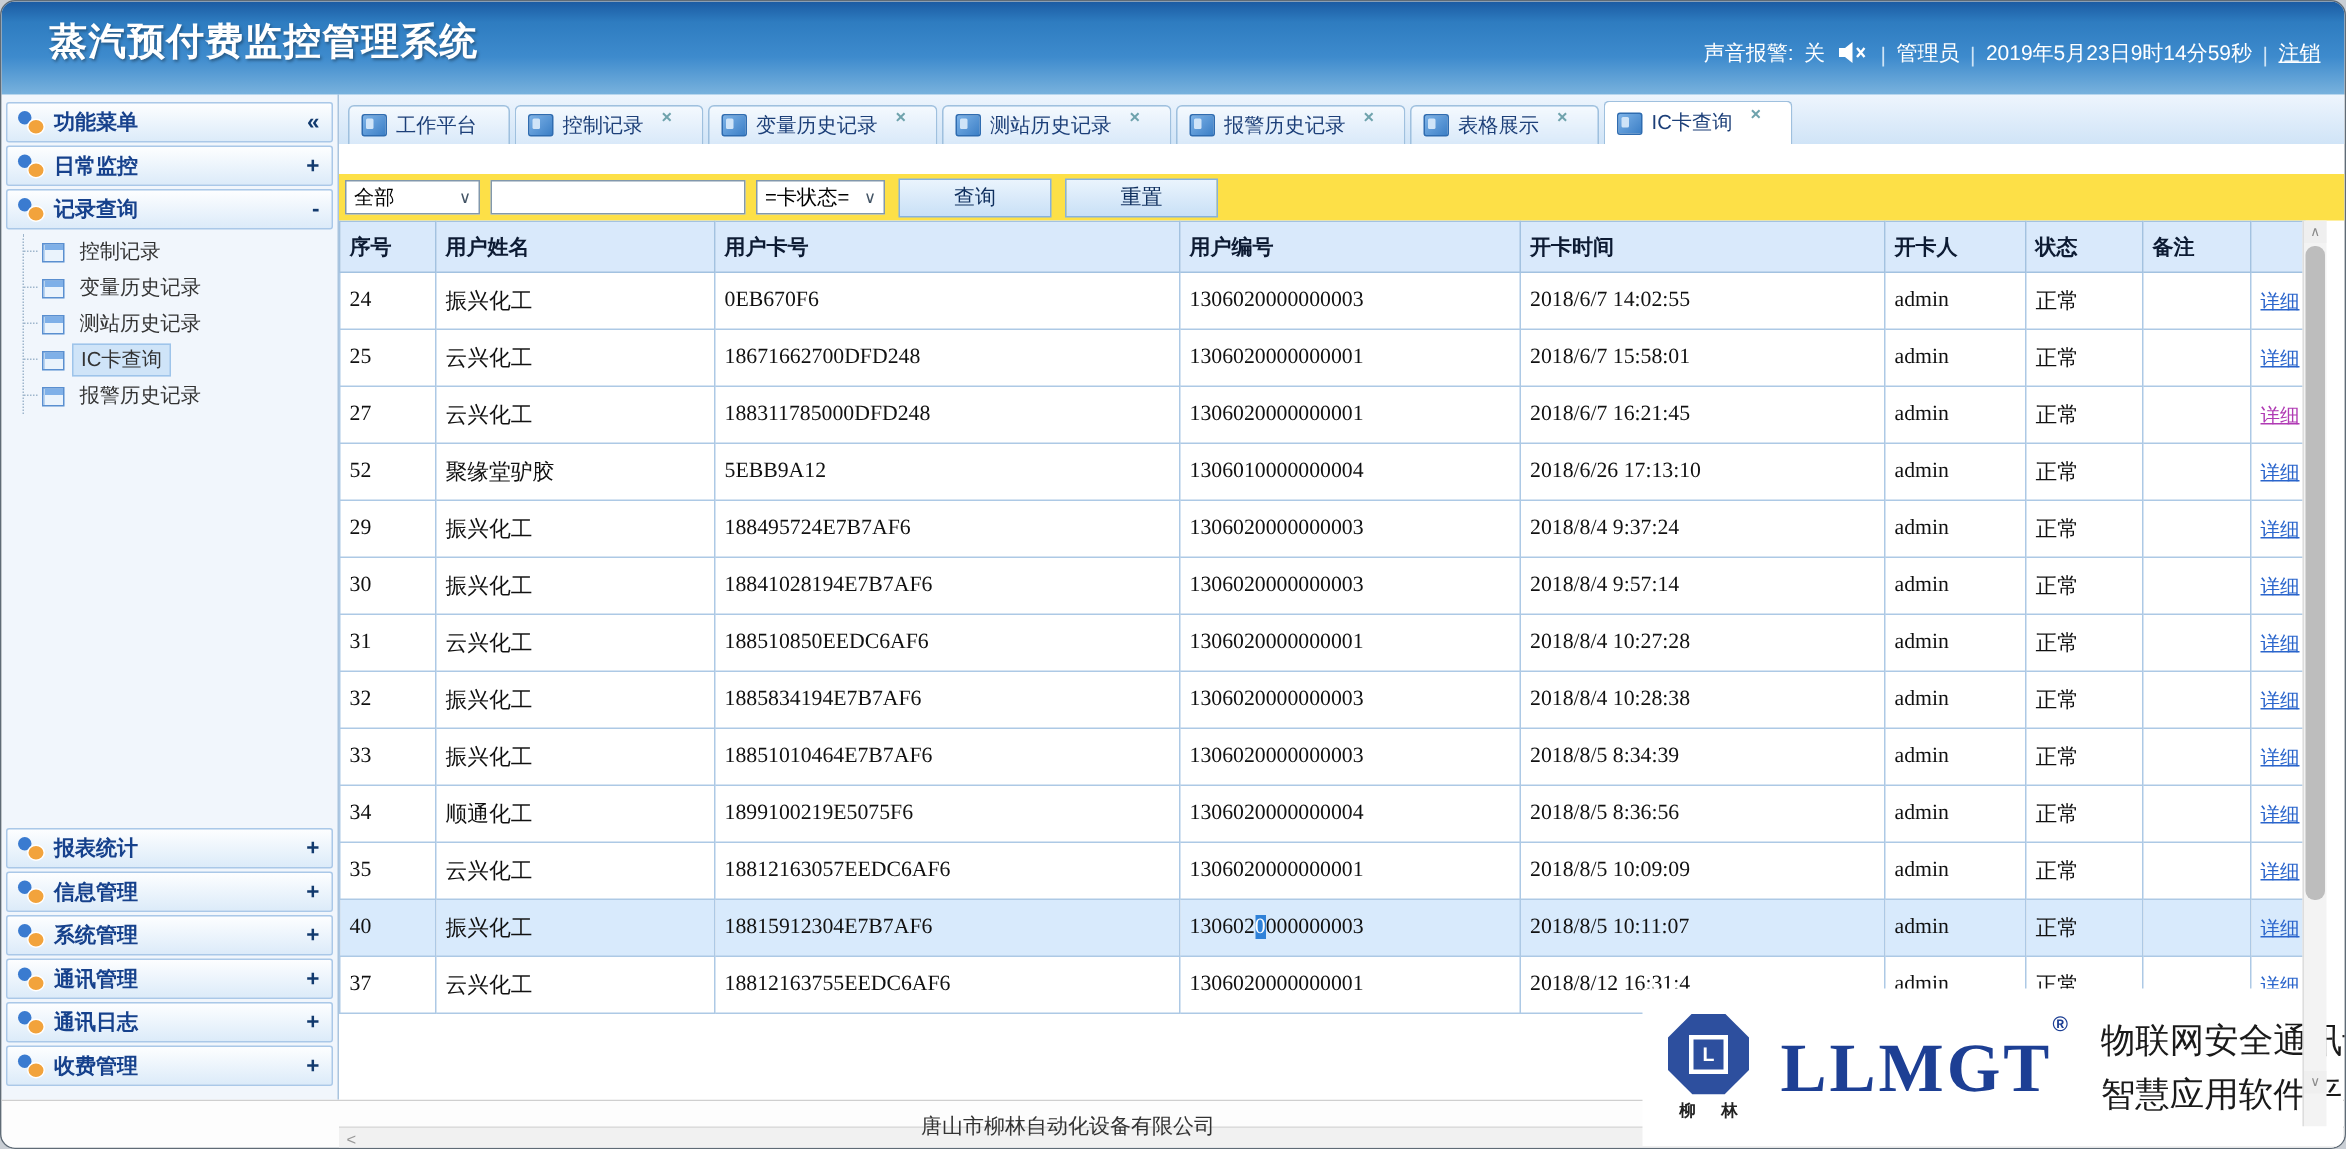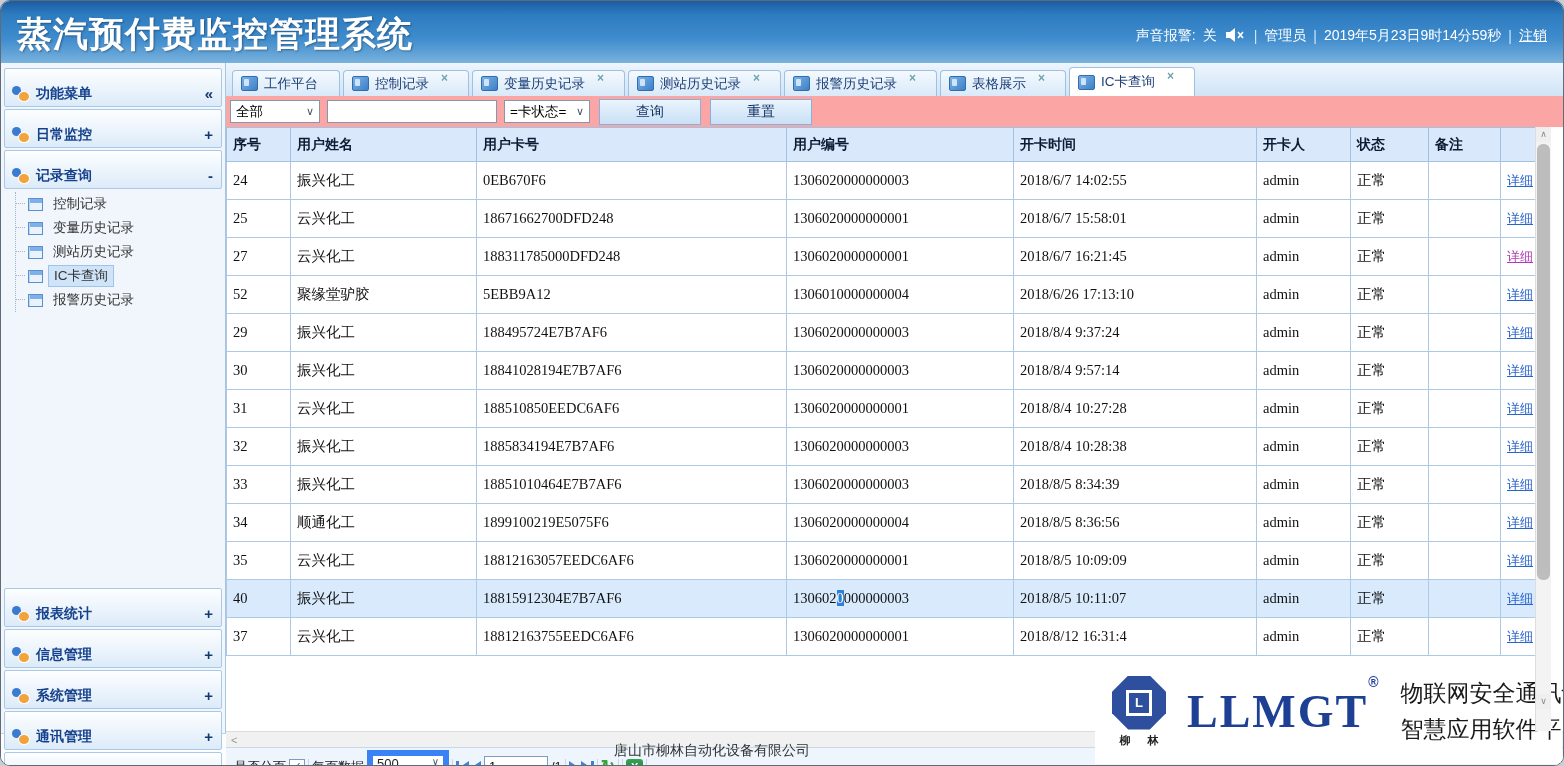--- a/index.html
+++ b/index.html
@@ -1,29 +1,29 @@
 <!DOCTYPE html>
 <html><head>
 <meta charset="utf-8">
 <style>
   html,body{margin:0;padding:0;background:#c9ced4;font-family:"Liberation Sans",sans-serif;}
   .window{width:1564px;height:766px;position:relative;margin:0 auto;border-radius:10px;overflow:hidden;
           border:1px solid #5f6b76;background:#fff;box-sizing:border-box;}
   
   .header{height:62px;background:linear-gradient(180deg,#1b5ba2 0%,#2e7cc0 22%,#3e8bcd 60%,#79b2dd 100%);position:relative;}
-  .app-title{position:absolute;left:16px;top:10px;color:#fff;font-size:35px;font-weight:bold;letter-spacing:1px;
+  .app-title{position:absolute;left:32px;top:10px;color:#fff;font-size:25px;font-weight:bold;letter-spacing:1px;
              text-shadow:1px 1px 2px rgba(0,0,0,.35);}
   .header-right{position:absolute;right:16px;top:26px;color:#fff;font-size:14px;display:flex;align-items:center;gap:7px;}
   .header-right .hsep{color:#cfe4f5;}
   .logout-link{color:#fff;text-decoration:underline;cursor:pointer;}
   .spk{display:inline-block;margin:0 2px;}
   
   .main{display:flex;height:670px;}
   .sidebar{width:225px;background:#f1f6fc;border-right:1px solid #aac4de;box-sizing:border-box;padding-top:3px;flex:none;}
-  .side-group,.menu-header{height:25px;margin:2px 3px 0 3px;display:flex;align-items:center;padding:12px 8px 0 7px;
+  .side-group,.menu-header{height:25px;margin:2px 3px 0 3px;display:flex;align-items:center;padding:0 8px 0 7px;
       background:linear-gradient(#fdfeff,#dcebf9);border:1px solid #aac8e8;border-radius:2px;color:#16418c;
       font-weight:bold;font-size:14px;cursor:pointer;}
   .sg-label{flex:1;margin-left:7px;}
   .sg-toggle{font-weight:bold;color:#123a6e;font-size:15px;}
   .people-icon{width:17px;height:15px;position:relative;flex:none;}
   .people-icon::before{content:"";position:absolute;left:0;top:0;width:9px;height:9px;border-radius:50%;background:#3a7bd0;}
   .people-icon::after{content:"";position:absolute;left:6px;top:5px;width:10px;height:9px;border-radius:50%;
       background:#f2a33c;border:1px solid #fff;}
   .tree{list-style:none;margin:3px 0 2px 14px;padding:0;border-left:1px dotted #9fb6cc;}
   .tree-item{display:flex;align-items:center;height:24px;font-size:13.5px;color:#333;cursor:pointer;}
@@ -39,21 +39,21 @@
   .tabbar{height:33px;background:linear-gradient(#eef5fd,#d0e4f7);display:flex;align-items:flex-end;
           padding:4px 0 0 3px;box-sizing:border-box;flex:none;}
   .tab{height:26px;display:flex;align-items:center;padding:0 20px 0 8px;margin-left:3px;box-sizing:border-box;
        background:linear-gradient(#f4f9fe,#d9e9f9);border:1px solid #9fc0de;border-bottom:none;
        border-radius:4px 4px 0 0;font-size:13.5px;color:#1c3f78;position:relative;min-width:108px;cursor:pointer;}
   .tab.active{background:#fff;height:29px;z-index:2;}
   .folder-icon{width:15px;height:13px;background:linear-gradient(135deg,#7db3e8,#3c7fc6);border:1px solid #2f6cb0;
        border-radius:2px;margin-right:6px;position:relative;flex:none;}
   .folder-icon::after{content:"";position:absolute;left:2px;top:2px;width:5px;height:7px;background:#cfe4f8;border-radius:1px;}
   .tab-close{margin-left:auto;padding-left:12px;position:relative;top:-6px;color:#6fa3ad;font-size:12px;font-weight:bold;}
-  .filterbar{height:31px;background:#fca5a5;display:flex;align-items:center;gap:7px;padding:0 4px;flex:none;}
+  .filterbar{height:31px;background:#fde047;display:flex;align-items:center;gap:7px;padding:0 4px;flex:none;margin-top:20px;}
   .select-box{height:23px;border:1px solid #8298ac;display:flex;align-items:center;font-size:13.5px;
       padding:0 5px;background:#fff;box-sizing:border-box;cursor:pointer;color:#000;}
   .select-box .chev{margin-left:auto;color:#456;font-size:11px;padding-left:6px;}
   .w-cat{width:90px;}  .w-status{width:86px;}
   .text-input{width:170px;height:23px;border:1px solid #8298ac;box-sizing:border-box;font-size:13px;padding:0 4px;}
   .btn{width:100px;height:24px;background:linear-gradient(#eaf4fd,#c9e0f6);border:1px solid #86b1dd;font-size:14px;
       color:#0f2f5e;display:flex;align-items:center;justify-content:center;cursor:pointer;margin-left:2px;}
   
   .table-wrap{height:604px;position:relative;overflow:hidden;flex:none;}
   table.grid{border-collapse:collapse;table-layout:fixed;width:1310px;}

